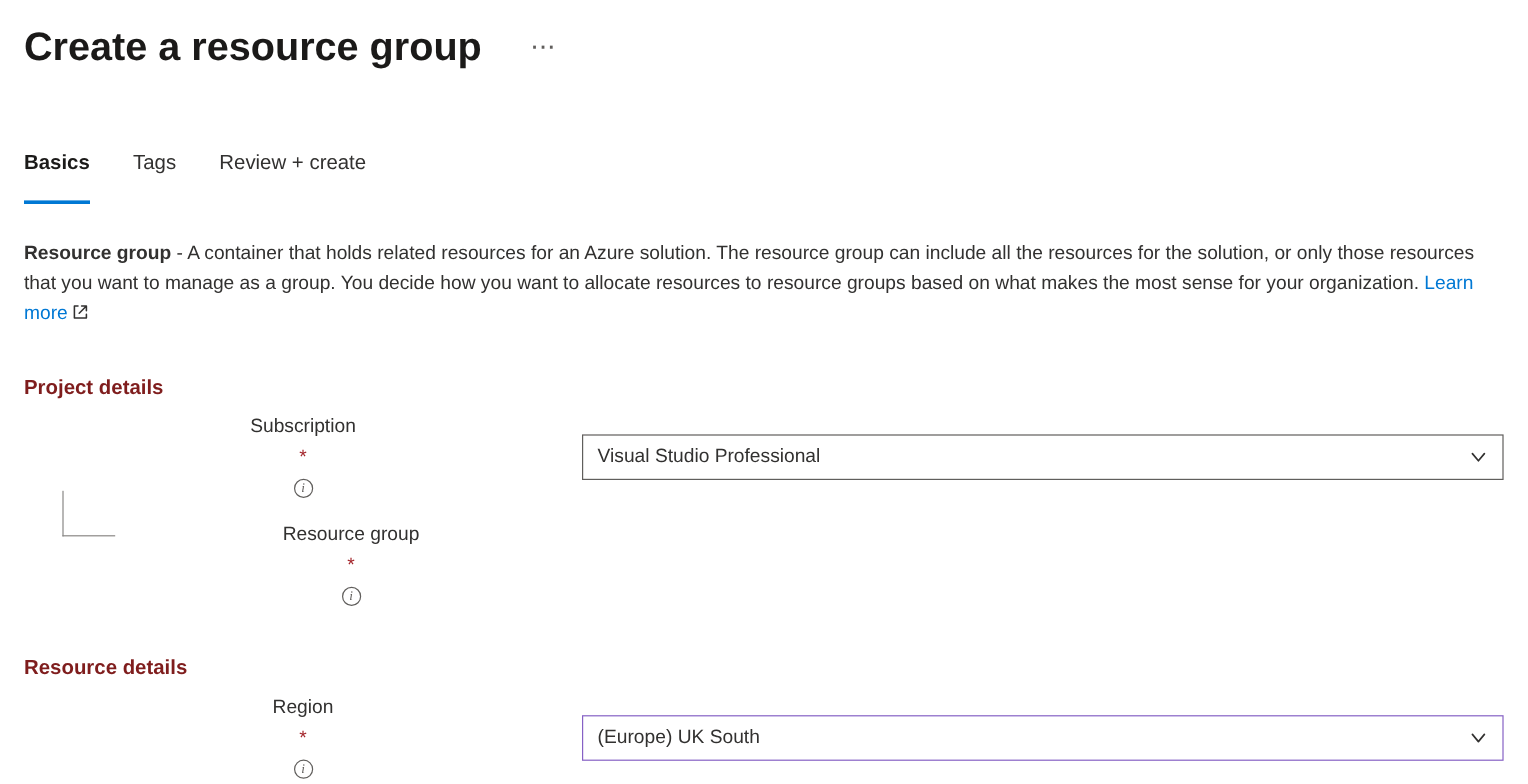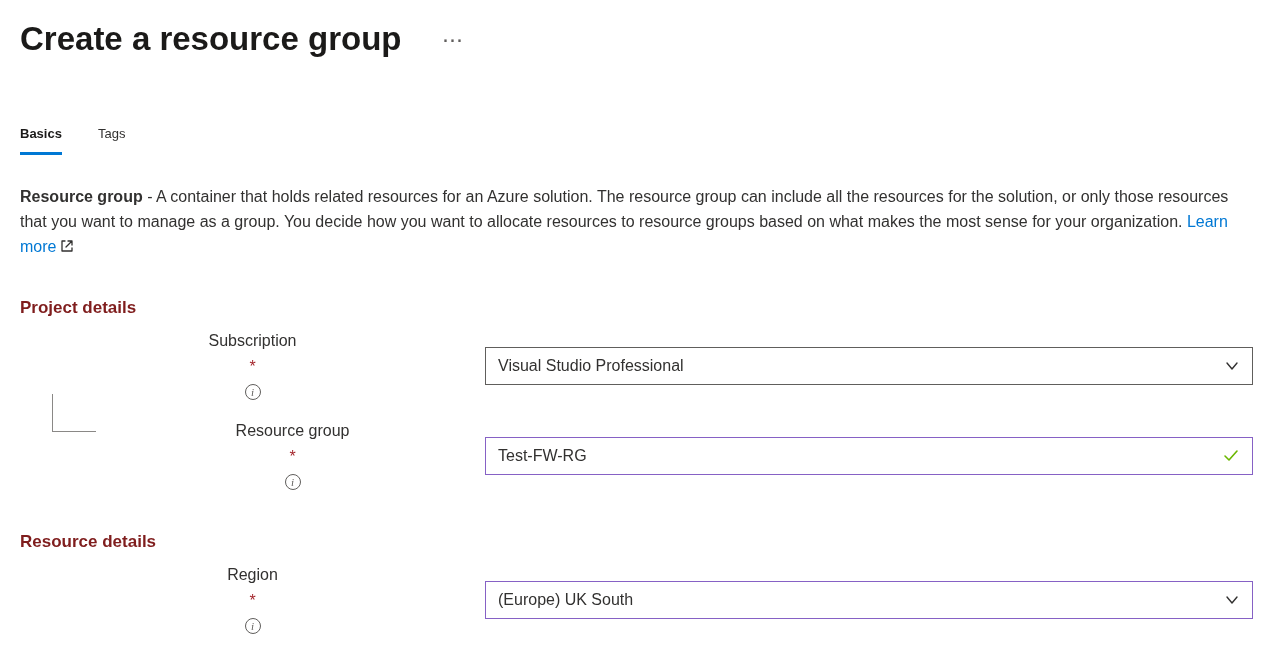--- a/index.html
+++ b/index.html
@@ -28,24 +28,24 @@
       letter-spacing: -1px;
       cursor: pointer;
     }
     .tabs {
       display: flex;
       gap: 36px;
       border-bottom: none;
       margin-bottom: 30px;
     }
     .tab {
-      font-size: 13px;
-      color: #323130;
-      cursor: pointer;
-      padding-bottom: 14px;
+      font-size: 17px;
+      color: #323130;
+      cursor: pointer;
+      padding-bottom: 24px;
       position: relative;
     }
     .tab.active {
       font-weight: 600;
       color: #1b1a19;
     }
     .tab.active::after {
       content: "";
       position: absolute;
       left: 0;
@@ -164,20 +164,21 @@
 <body>
 
 <div class="header-row">
   <h1>Create a resource group</h1>
   <span class="more-icon">···</span>
 </div>
 
 <div class="tabs">
   <div class="tab active">Basics</div>
   <div class="tab">Tags</div>
+  <div class="tab">Review + create</div>
 </div>
 
 <div class="description">
   <span class="bold">Resource group</span><span> - A container that holds related resources for an Azure solution. The resource group can include all the resources for the solution, or only those resources that you want to manage as a group. You decide how you want to allocate resources to resource groups based on what makes the most sense for your organization. </span><a href="#"><span>Learn more</span><span class="ext-icon"><svg width="14" height="14" viewBox="0 0 14 14" fill="none">
           <path d="M5 2H2v10h10V9M8 2h4v4M12 2L6 8" stroke="#323130" stroke-width="1.3" stroke-linecap="round" stroke-linejoin="round"></path>
         </svg></span></a>
 </div>
 
 <div class="section-title">Project details</div>
 
@@ -199,30 +200,20 @@
   </div>
 </div>
 
 <div class="form-row nested">
   <div class="nested-line"></div>
   <div class="label-cell indented">
     <span>Resource group</span>
     <span class="required">*</span>
     <span class="info-icon">i</span>
   </div>
-  <div class="control-cell">
-    <div class="text-input purple">
-      <span>Test-FW-RG</span>
-      <span class="check">
-        <svg width="18" height="18" viewBox="0 0 18 18">
-            <path d="M3 9l4 4 8-9" stroke="#6bb700" stroke-width="1.6" fill="none" stroke-linecap="round" stroke-linejoin="round"></path>
-          </svg>
-      </span>
-    </div>
-  </div>
 </div>
 
 <div class="section-title rd">Resource details</div>
 
 <div class="form-row">
   <div class="label-cell">
     <span>Region</span>
     <span class="required">*</span>
     <span class="info-icon">i</span>
   </div>

